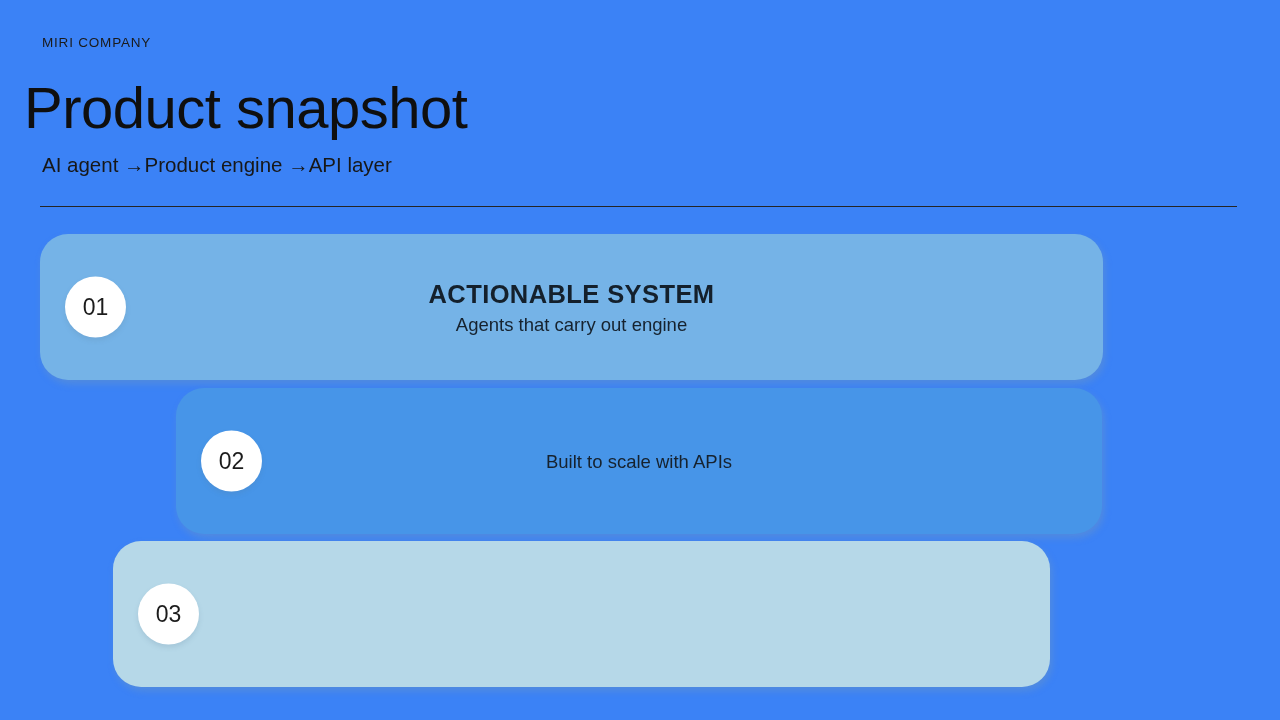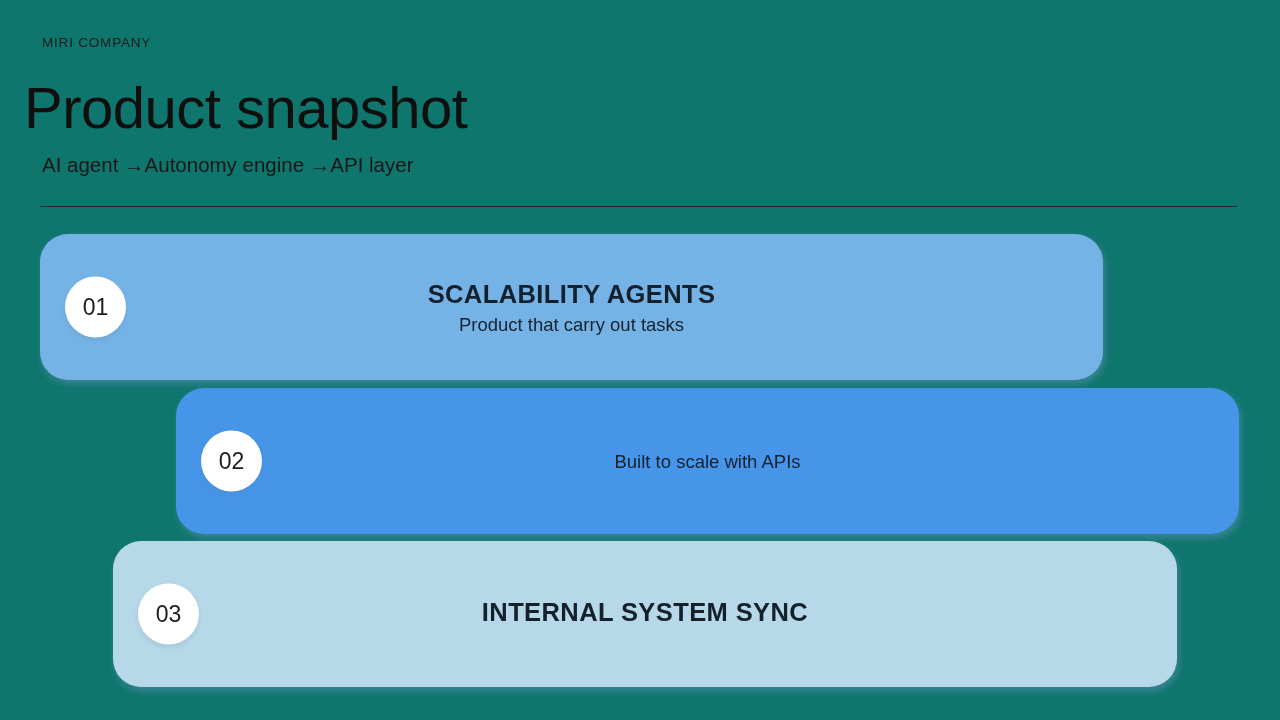--- a/index.html
+++ b/index.html
@@ -6,21 +6,21 @@
   html, body { width: 1280px; height: 720px; }
   body {
     font-family: "Liberation Sans", "DejaVu Sans", sans-serif;
     background: #ffffff;
     overflow: hidden;
   }
   .slide {
     position: relative;
     width: 1280px;
     height: 720px;
-    background: #0f766e;
+    background: #3b82f6;
   }
   .brand {
     position: absolute;
     left: 42px;
     top: 35px;
     font-size: 13.5px;
     font-weight: 500;
     letter-spacing: 0.8px;
     color: #1b1b1b;
   }
@@ -54,22 +54,22 @@
     position: absolute;
     height: 146px;
     border-radius: 28px;
     display: flex;
     align-items: center;
     justify-content: center;
     text-align: center;
     box-shadow: 2px 4px 7px rgba(110, 150, 195, 0.45);
   }
   .card-1 { left: 40px;  top: 234px; width: 1063px; }
-  .card-2 { left: 176px; top: 388px; width: 1063px; }
-  .card-3 { left: 113px; top: 541px; width: 1064px; }
+  .card-2 { left: 176px; top: 388px; width: 926px; }
+  .card-3 { left: 113px; top: 541px; width: 937px; }
   .badge {
     position: absolute;
     left: 25px;
     top: 50%;
     transform: translateY(-50%);
     width: 61px;
     height: 61px;
     border-radius: 50%;
     background: #ffffff;
     display: flex;
@@ -96,45 +96,44 @@
 </style>
 </head>
 <body>
 
 <div class="slide">
 
   <div class="brand">MIRI COMPANY</div>
 
   <h1 class="title">Product snapshot</h1>
 
-  <div class="subtitle">AI agent →Autonomy engine →API layer</div>
+  <div class="subtitle">AI agent →Product engine →API layer</div>
 
   <div class="divider"></div>
 
   <div class="card card-1" style="background-color: rgb(117, 179, 231);">
     <div class="badge">
       <span>01</span>
     </div>
     <div class="card-text">
-      <div class="card-title">SCALABILITY AGENTS</div>
-      <div class="card-desc">Product that carry out tasks</div>
+      <div class="card-title">ACTIONABLE SYSTEM</div>
+      <div class="card-desc">Agents that carry out engine</div>
     </div>
   </div>
 
   <div class="card card-2" style="background-color: rgb(71, 149, 232);">
     <div class="badge">
       <span>02</span>
     </div>
     <div class="card-text">
       <div class="card-desc">Built to scale with APIs</div>
     </div>
   </div>
 
   <div class="card card-3" style="background-color: rgb(182, 216, 232);">
     <div class="badge">
       <span>03</span>
     </div>
     <div class="card-text">
-      <div class="card-title">INTERNAL SYSTEM SYNC</div>
     </div>
   </div>
 
 </div>
 
 </body></html>

